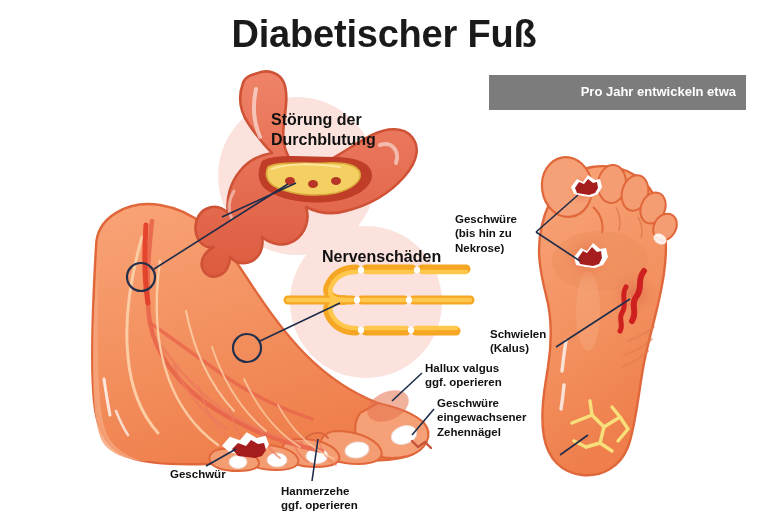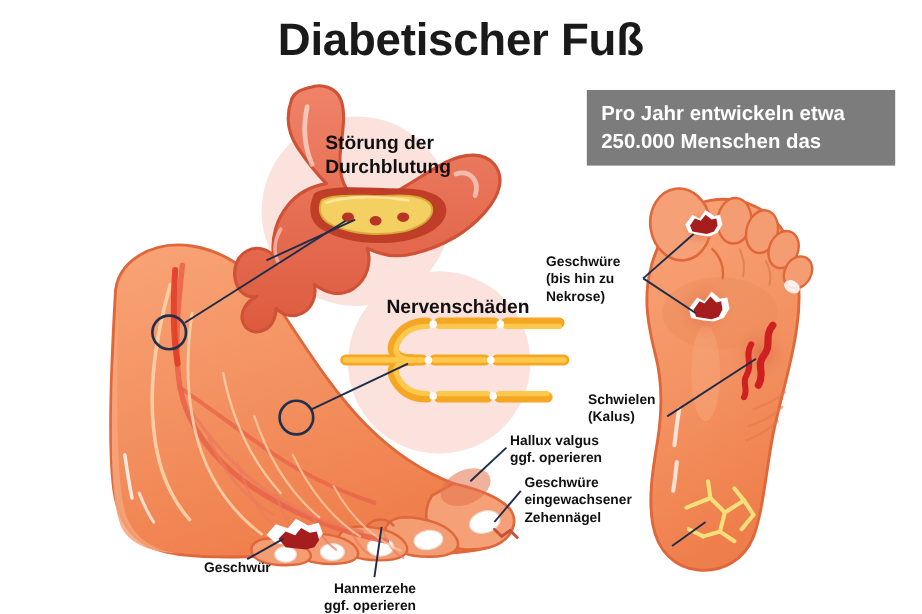--- a/index.html
+++ b/index.html
@@ -20,40 +20,41 @@
     line-height:1.05;
   }
 
   .info-box{
     position:absolute;left:489px;top:64px;width:257px;
     background:#7c7c7c;
     padding:8px 10px 9px 12px;
     box-sizing:border-box;
   }
   .info-box .line{
-    color:#ffffff;font-weight:bold;font-size:17px;line-height:1.36;
+    color:#ffffff;font-weight:bold;font-size:13px;line-height:1.36;
     white-space:nowrap;
+    text-align:right;
   }
 
   .lbl{
     position:absolute;
     color:#111111;font-weight:bold;
     font-size:11.5px;line-height:1.24;
     white-space:nowrap;
   }
   .lbl .line{display:block;}
 
   .lbl-stoerung{left:271px;top:99px;font-size:16px;}
   .lbl-nerven{left:322px;top:236px;font-size:16px;}
   .lbl-geschwuere{left:455px;top:201px;}
   .lbl-schwielen{left:490px;top:316px;}
   .lbl-hallux{left:425px;top:350px;}
   .lbl-entzuendung{left:437px;top:385px;}
   .lbl-geschwuer{left:170px;top:456px;}
-  .lbl-hammerzehe{left:270px;top:473px;text-align:right;}
+  .lbl-hammerzehe{left:281px;top:473px;}
   .lbl-trockene{left:492px;top:438px;}
 </style>
 </head>
 <body>
 
 <div id="stage">
 
   <svg id="art" viewBox="0 0 768 512">
     <defs>
       <linearGradient id="skinGrad" x1="0" y1="0" x2="0.4" y2="1">
@@ -306,21 +307,20 @@
     <g fill="none" stroke="#22304d" stroke-width="2.2">
       <circle cx="141" cy="266" r="14"></circle>
       <circle cx="247" cy="337" r="14"></circle>
     </g>
   </svg>
 
   <div class="page-title">Diabetischer Fuß</div>
 
   <div class="info-box">
     <div class="line">Pro Jahr entwickeln etwa</div>
-    <div class="line">250.000 Menschen das</div>
   </div>
 
   <div class="lbl lbl-stoerung">
     <span class="line">Störung der</span>
     <span class="line">Durchblutung</span>
   </div>
 
   <div class="lbl lbl-nerven">
     <span class="line">Nervenschäden</span>
   </div>

